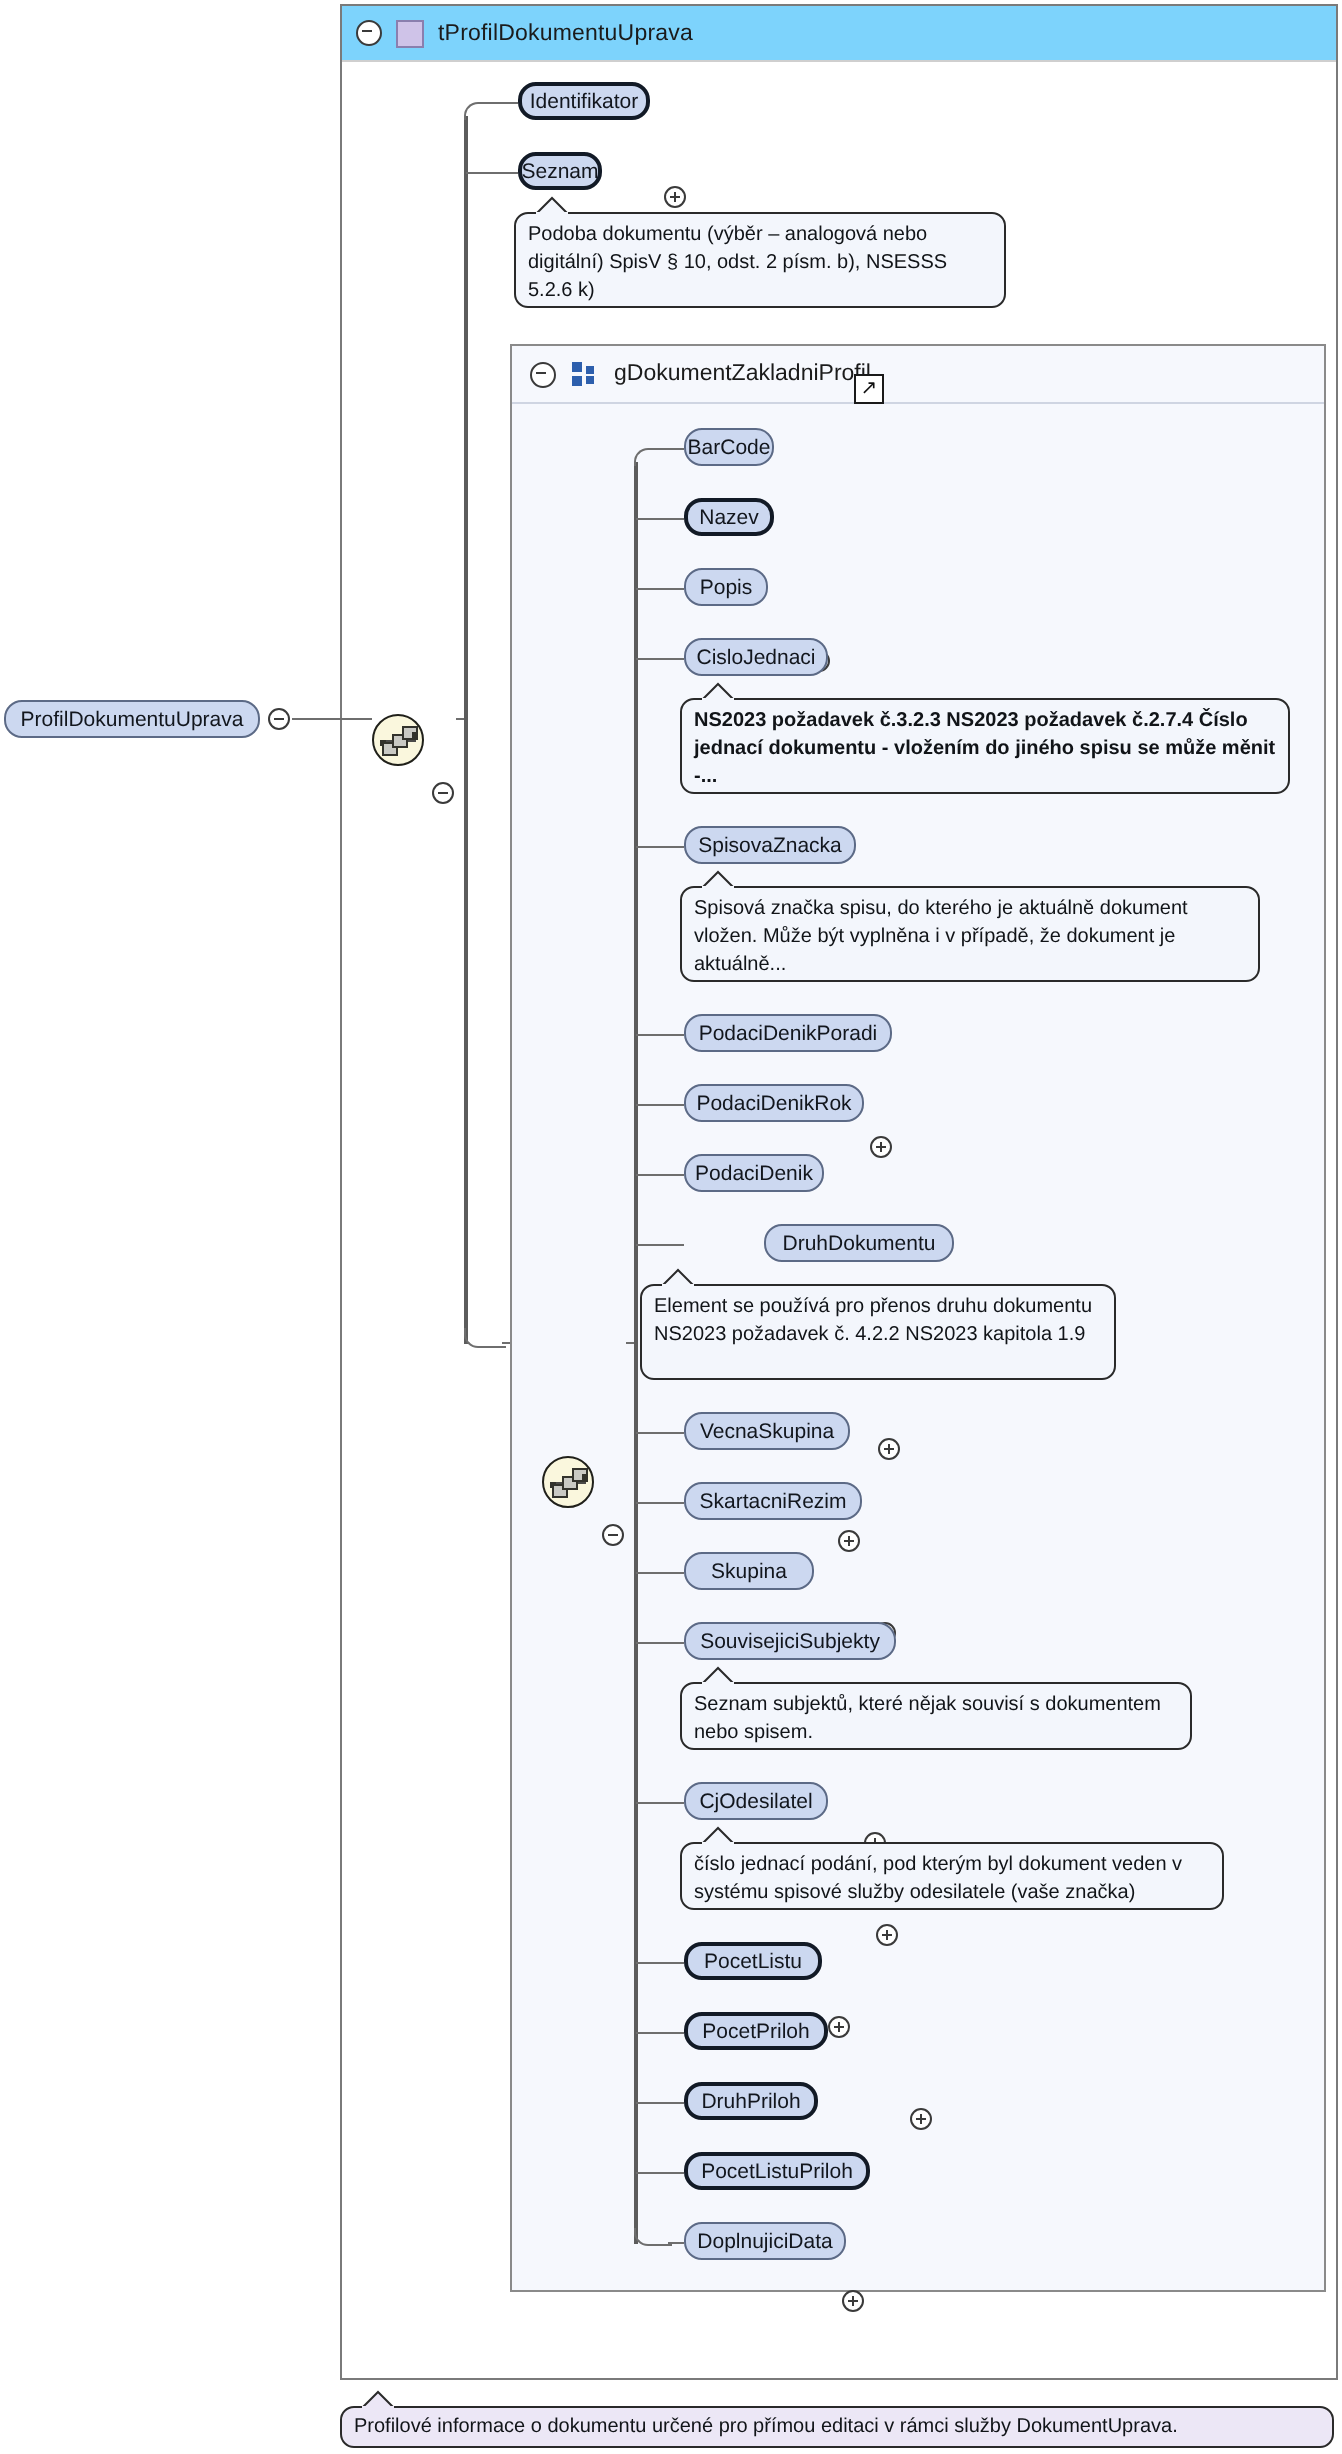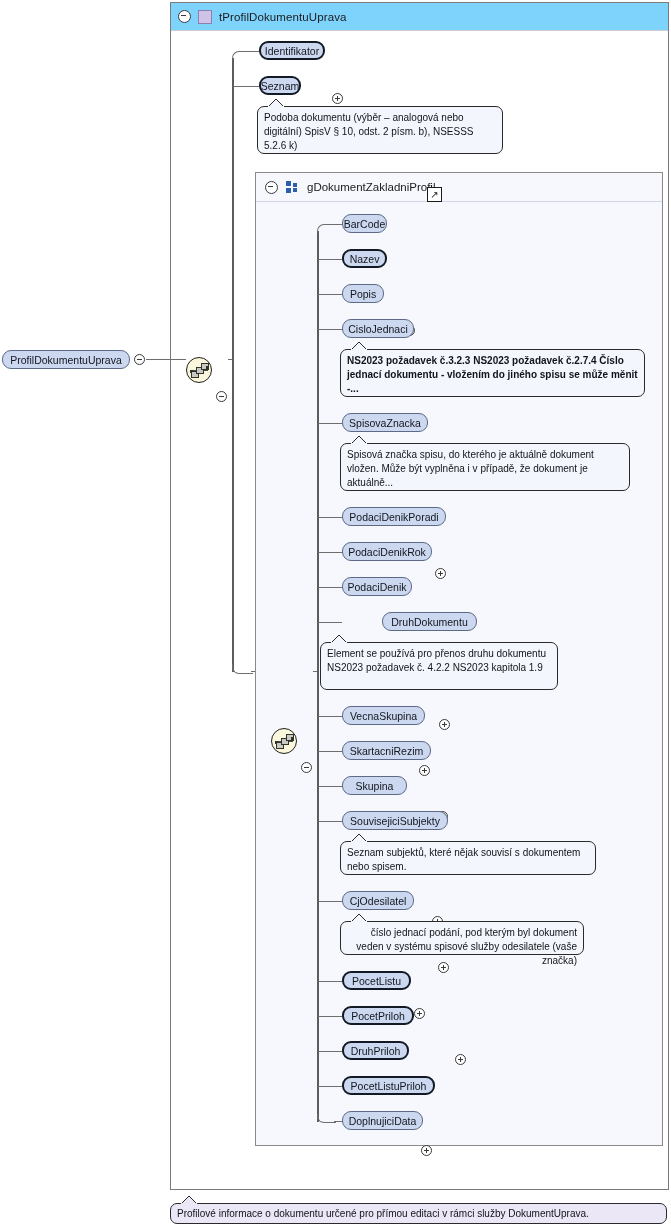--- a/index.html
+++ b/index.html
@@ -383,21 +383,21 @@
   <div class="abs node" style="left:342px;top:891px;width:72px;">
     <span>CjOdesilatel</span>
   </div>
   <div class="abs circ plus" style="left:421px;top:895px;"></div>
 
   <div class="anno-wrap" style="left:340px;top:921px;width:272px;">
     <svg class="tailsvg" width="20" height="9" viewBox="0 0 20 9">
       <path d="M1 9 L9 1 L17 9" fill="#f3f6fc" stroke="#2a2a2a" stroke-width="1"></path>
       <path d="M1 9 L17 9" stroke="#f3f6fc" stroke-width="2"></path>
     </svg>
-    <div class="anno" style="width:244px;height:34px;text-align:right;">číslo jednací podání, pod kterým byl dokument veden v systému spisové služby odesilatele (vaše značka)</div>
+    <div class="anno" style="width:272px;height:34px;">číslo jednací podání, pod kterým byl dokument veden v systému spisové služby odesilatele (vaše značka)</div>
   </div>
 
   <div class="abs node req" style="left:342px;top:971px;width:69px;">
     <span>PocetListu</span>
   </div>
 
   <div class="abs node req" style="left:342px;top:1006px;width:72px;">
     <span>PocetPriloh</span>
   </div>
 

